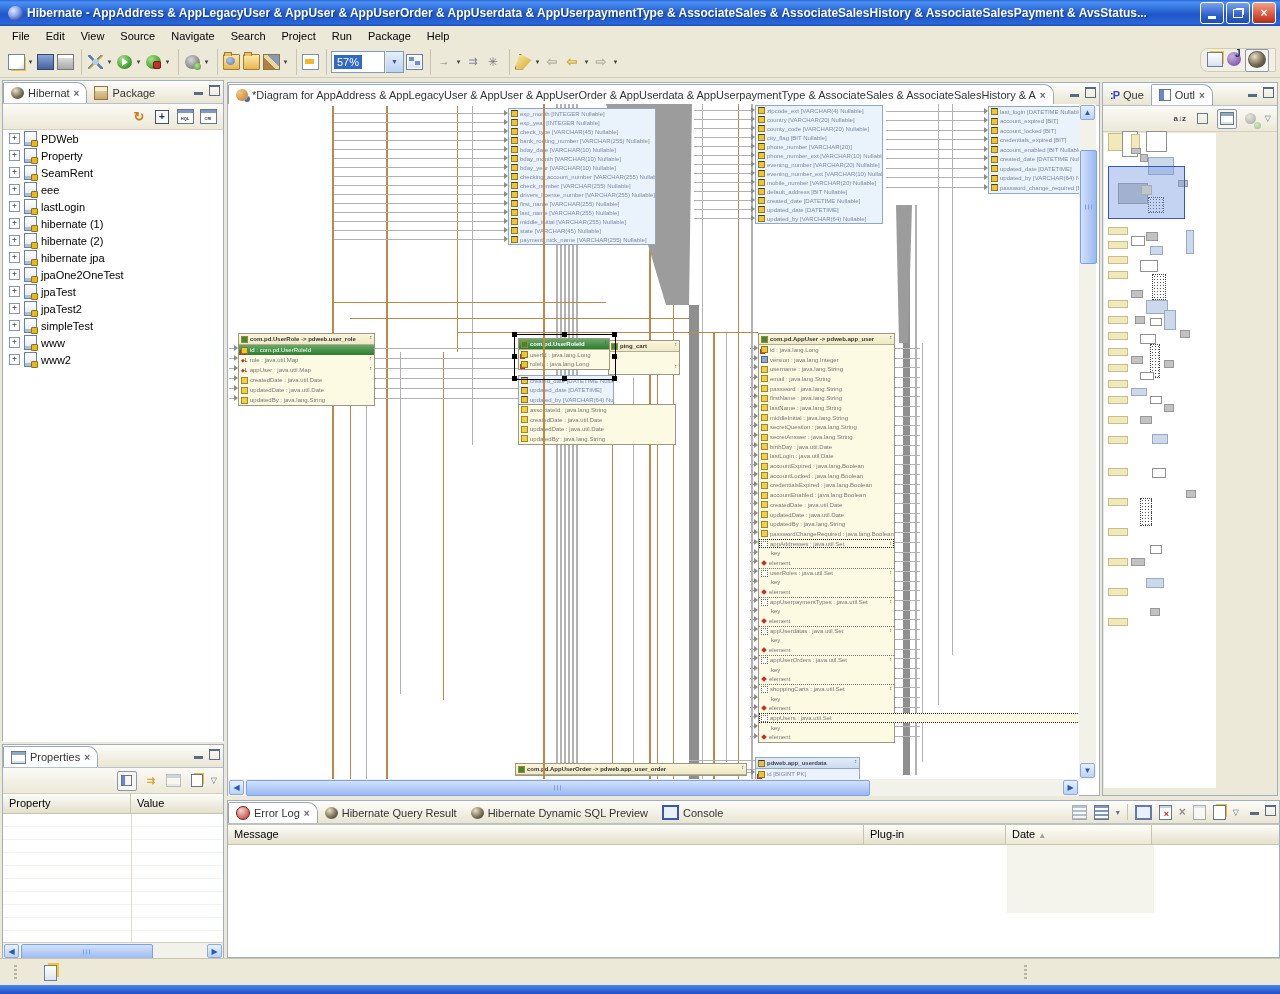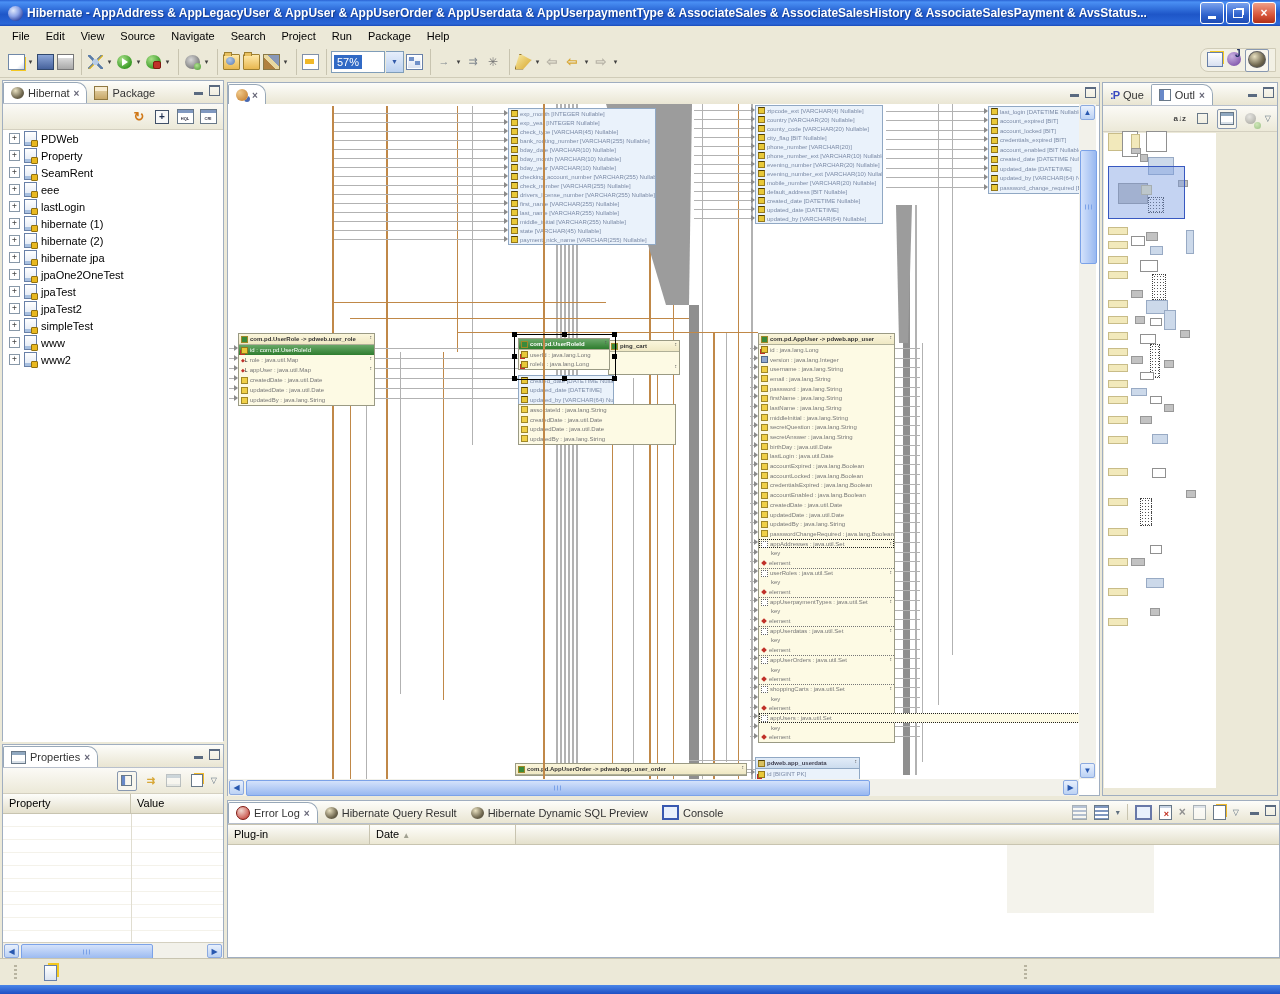--- a/index.html
+++ b/index.html
@@ -417,20 +417,21 @@
     <div class="sbtn" style="position:absolute;left:1px;top:1px;width:15px;height:14px;">◀</div>
     <div class="sthumb" style="position:absolute;left:18px;top:1px;width:130px;height:14px;"></div>
     <div class="sbtn" style="position:absolute;right:1px;top:1px;width:15px;height:14px;">▶</div>
   </div>
 </div>
 
 <div class="view" style="left:227px;top:82px;width:873px;height:714px;">
   <div class="tabrow">
     <div class="tab active" style="max-width:830px;">
       <span class="ic-diagram" style="flex:none;"></span>
+      <span style="overflow:hidden;white-space:nowrap;">*Diagram for AppAddress &amp; AppLegacyUser &amp; AppUser &amp; AppUserOrder &amp; AppUserdata &amp; AppUserpaymentType &amp; AssociateSales &amp; AssociateSalesHistory &amp; A</span>
       <span class="x">×</span>
     </div>
     <div class="minmax">
       <span class="mm-min"></span>
       <span class="mm-max"></span>
     </div>
   </div>
 </div>
 
 <div id="canvas">
@@ -1292,20 +1293,21 @@
       <div class="tab">
         <span class="ic-hib"></span>
         <span>Hibernate Dynamic SQL Preview</span>
       </div>
       <div class="tab">
         <span class="ic-console"></span>
         <span>Console</span>
       </div>
     </div>
   <div class="logcolhead">
+    <div class="pcol" style="width:636px;">Message</div>
     <div class="pcol" style="width:142px;">Plug-in</div>
     <div class="pcol" style="width:146px;background:linear-gradient(180deg,#fefefb,#ece8d4);"><span>Date</span> <span style="color:#a0a090;font-size:8px;">▲</span></div>
     <div class="pcol" style="flex:1;border-right:none;"></div>
   </div>
   <div style="background:#fff;height:68px;position:relative;">
     <div style="position:absolute;left:779px;top:0;bottom:0;width:147px;background:#f4f3ec;"></div>
   </div>
 </div>
 
 <div class="gap" style="left:0;top:78px;width:2px;height:880px;"></div>

